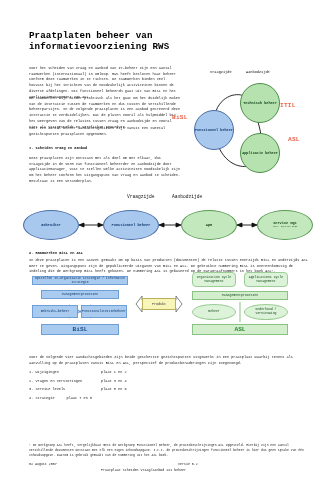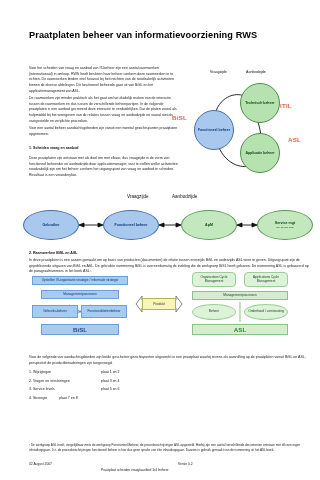--- a/index.html
+++ b/index.html
@@ -3,21 +3,21 @@
 <meta charset="utf-8">
 <style>
   html,body{margin:0;padding:0;}
   body{
     width:320px;height:480px;overflow:hidden;
     background:#ffffff;
     font-family:"Liberation Sans", sans-serif;
     color:#000;
     -webkit-font-smoothing:none;
   }
-  .page{position:relative;width:272px;height:480px;box-sizing:border-box;}
+  .page{position:relative;width:272px;height:480px;box-sizing:border-box;font-family:Liberation Mono, monospace;}
 
   
   .doc-title{
     position:absolute;left:29px;top:30px;
     font-size:9.2px;font-weight:bold;letter-spacing:.1px;
     color:#000;
   }
 
   
   .para{

